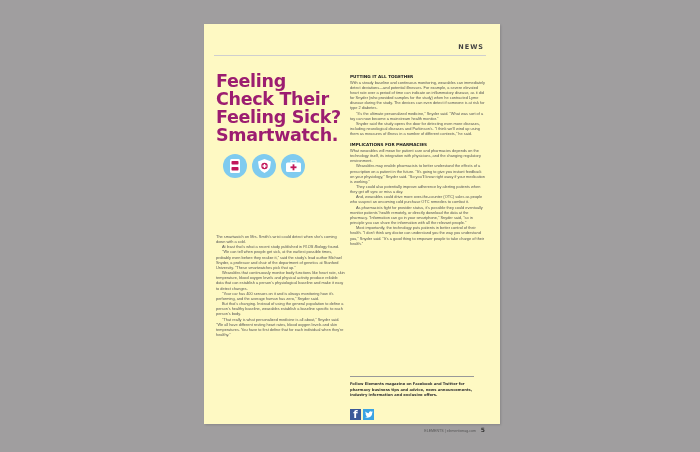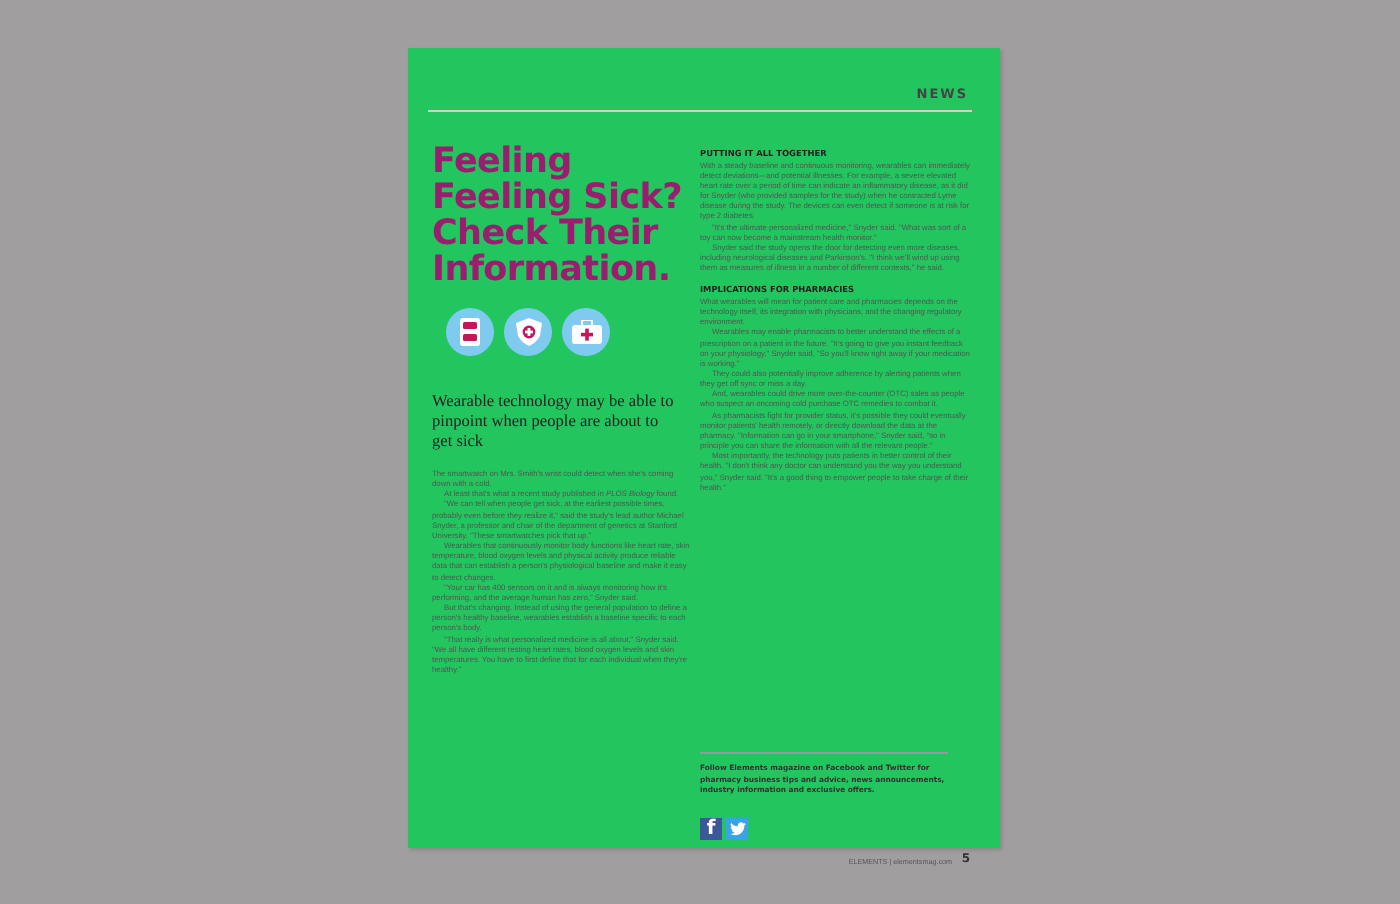--- a/index.html
+++ b/index.html
@@ -5,21 +5,21 @@
     * { box-sizing: border-box; margin: 0; padding: 0; }
     html, body {
       width: 700px; height: 452px; overflow: hidden;
       background: #a09e9f;
       font-family: "Liberation Sans", sans-serif;
     }
     .page {
       position: absolute;
       left: 204px; top: 24px;
       width: 296px; height: 400px;
-      background: #22c55e;
+      background: #fef9c3;
       box-shadow: 1px 1px 2px rgba(0,0,0,0.15);
     }
     .section-label {
       position: absolute;
       right: 16px; top: 19px;
       font-family: "DejaVu Sans", sans-serif;
       font-size: 6.5px;
       letter-spacing: 1px;
       color: #444;
       font-weight: bold;
@@ -132,23 +132,23 @@
   </style>
 </head>
 <body>
 
 <div class="page">
   <div class="section-label">NEWS</div>
   <div class="top-rule"></div>
 
   <h1 class="headline">
     <span>Feeling</span>
+    <span>Check Their</span>
     <span>Feeling Sick?</span>
-    <span>Check Their</span>
-    <span>Information.</span>
+    <span>Smartwatch.</span>
   </h1>
 
   <div class="icons">
     <div class="icon-circle">
       <svg width="12" height="14" viewBox="0 0 12 14">
         <rect x="1" y="0" width="10" height="14" rx="1.5" fill="#ffffff"></rect>
         <rect x="2.5" y="2" width="7" height="3.5" rx="0.8" fill="#c2185b"></rect>
         <rect x="2.5" y="8" width="7" height="3.5" rx="0.8" fill="#c2185b"></rect>
       </svg>
     </div>
@@ -163,21 +163,20 @@
     <div class="icon-circle">
       <svg width="15" height="12" viewBox="0 0 15 12">
         <rect x="5" y="0" width="5" height="3" rx="0.8" fill="none" stroke="#ffffff" stroke-width="1"></rect>
         <rect x="0" y="2.5" width="15" height="9.5" rx="1.5" fill="#ffffff"></rect>
         <rect x="6.6" y="4.3" width="1.8" height="6" fill="#c2185b"></rect>
         <rect x="4.5" y="6.4" width="6" height="1.8" fill="#c2185b"></rect>
       </svg>
     </div>
   </div>
 
-  <p class="subhead">Wearable technology may be able to pinpoint when people are about to get sick</p>
 
   <div class="col col-left">
     <p>The smartwatch on Mrs. Smith's wrist could detect when she's coming down with a cold.</p>
     <p class="indent"><span>At least that's what a recent study published in </span><em>PLOS Biology</em><span> found.</span></p>
     <p class="indent">"We can tell when people get sick, at the earliest possible times, probably even before they realize it," said the study's lead author Michael Snyder, a professor and chair of the department of genetics at Stanford University. "These smartwatches pick that up."</p>
     <p class="indent">Wearables that continuously monitor body functions like heart rate, skin temperature, blood oxygen levels and physical activity produce reliable data that can establish a person's physiological baseline and make it easy to detect changes.</p>
     <p class="indent">"Your car has 400 sensors on it and is always monitoring how it's performing, and the average human has zero," Snyder said.</p>
     <p class="indent">But that's changing. Instead of using the general population to define a person's healthy baseline, wearables establish a baseline specific to each person's body.</p>
     <p class="indent">"That really is what personalized medicine is all about," Snyder said. "We all have different resting heart rates, blood oxygen levels and skin temperatures. You have to first define that for each individual when they're healthy."</p>
   </div>

